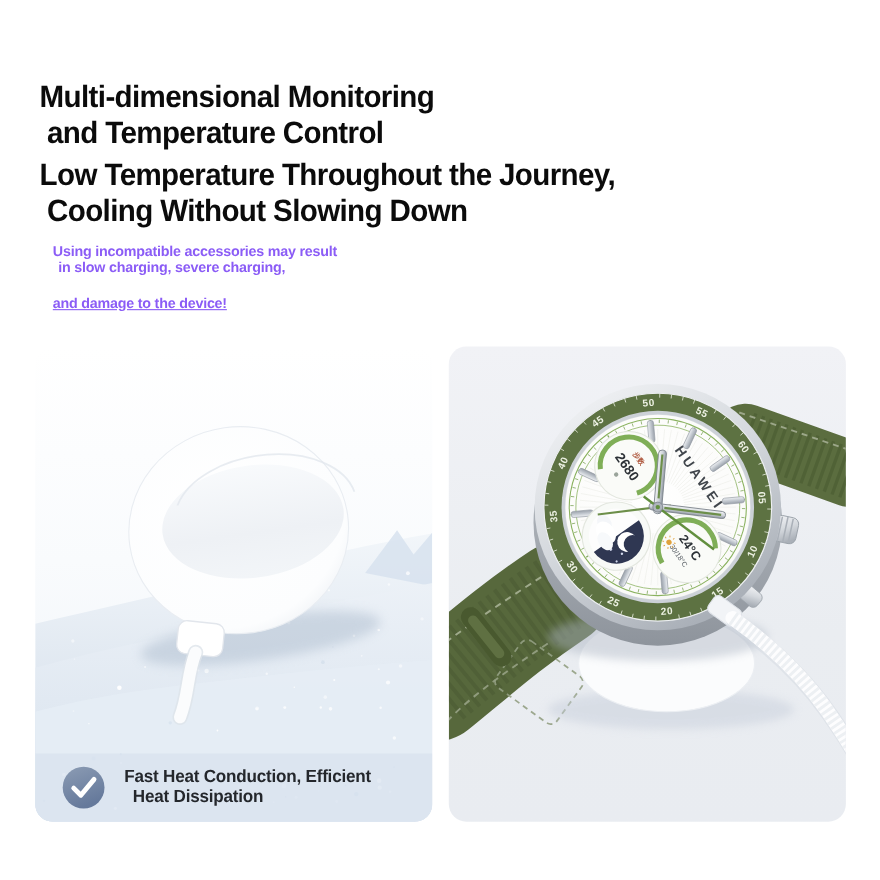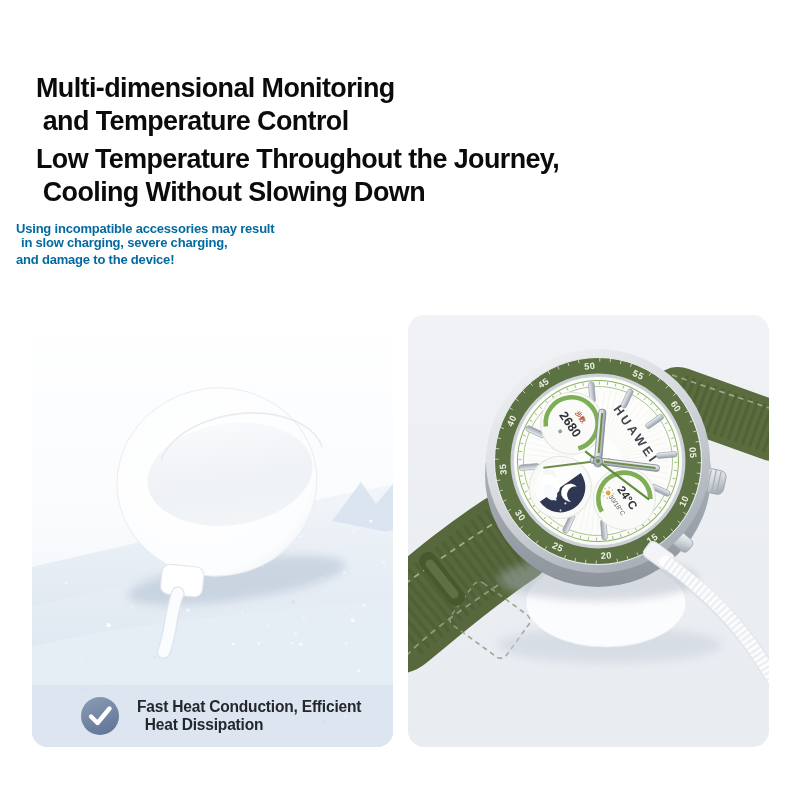--- a/index.html
+++ b/index.html
@@ -4,32 +4,32 @@
 <style>
   html,body{margin:0;padding:0;background:#ffffff;}
   .stage{position:relative;width:772px;height:800px;background:#ffffff;overflow:hidden;
          font-family:"Liberation Sans","DejaVu Sans",sans-serif;}
   
   .title{position:absolute;left:36px;top:52px;font-size:28px;line-height:33px;font-weight:bold;
          color:#0b0b0b;letter-spacing:-0.6px;transform:scaleX(.96);transform-origin:left top;white-space:nowrap;}
   .subtitle{position:absolute;left:36px;top:119px;font-size:28px;line-height:33px;font-weight:bold;
          color:#0b0b0b;letter-spacing:-0.6px;transform:scaleX(.96);transform-origin:left top;white-space:nowrap;}
   .title .l2,.subtitle .l2{display:block;padding-left:7px;}
-  .disclaimer{position:absolute;left:16px;top:209px;font-size:13px;line-height:14px;font-weight:bold;
-         color:#0369a1;letter-spacing:-0.2px;white-space:nowrap;}
+  .disclaimer{position:absolute;left:48px;top:209px;font-size:13px;line-height:14px;font-weight:bold;
+         color:#8b5cf6;letter-spacing:-0.2px;white-space:nowrap;}
   .disclaimer .l2{display:block;padding-left:5px;}
-  .disclaimer .l3{display:block;margin-top:3px;}
+  .disclaimer .l3{display:block;margin-top:19px;text-decoration:underline;}
   
   .card{position:absolute;top:315px;width:361px;height:432px;border-radius:16px;overflow:hidden;}
   .card-left{left:32px;background:linear-gradient(180deg,#ffffff 0%,#f9fbfd 45%,#eef3f8 100%);}
   .card-right{left:408px;background:linear-gradient(180deg,#f1f2f6 0%,#eaedf1 60%,#e9ecf1 100%);}
   .scene{position:absolute;left:0;top:0;width:100%;height:100%;display:block;}
   .caption{position:absolute;left:0;right:0;bottom:0;height:62px;display:flex;align-items:center;
            padding-left:24px;gap:17px;}
-  .card-left .caption{background:rgba(216,226,238,0.72);justify-content:center;}
+  .card-left .caption{background:rgba(216,226,238,0.72);}
   .card-right .caption{background:rgba(235,238,243,0.92);}
   .check{width:40px;height:40px;flex:none;}
   .cap-text{font-weight:bold;font-size:16px;line-height:18px;color:#24272c;letter-spacing:-0.2px;
             transform:scaleX(.97);transform-origin:left center;white-space:nowrap;}
   .cap-text .l2{display:block;padding-left:8px;}
 </style>
 </head>
 <body>
 
 <div class="stage">

